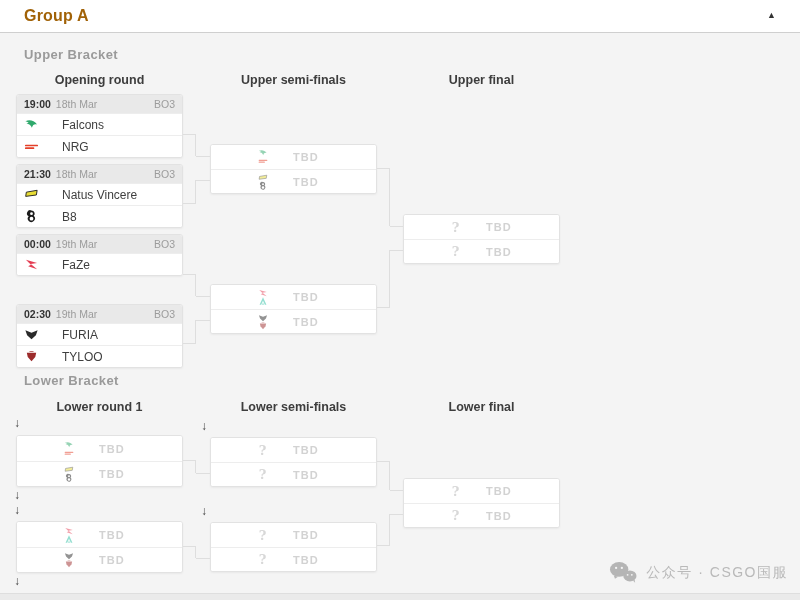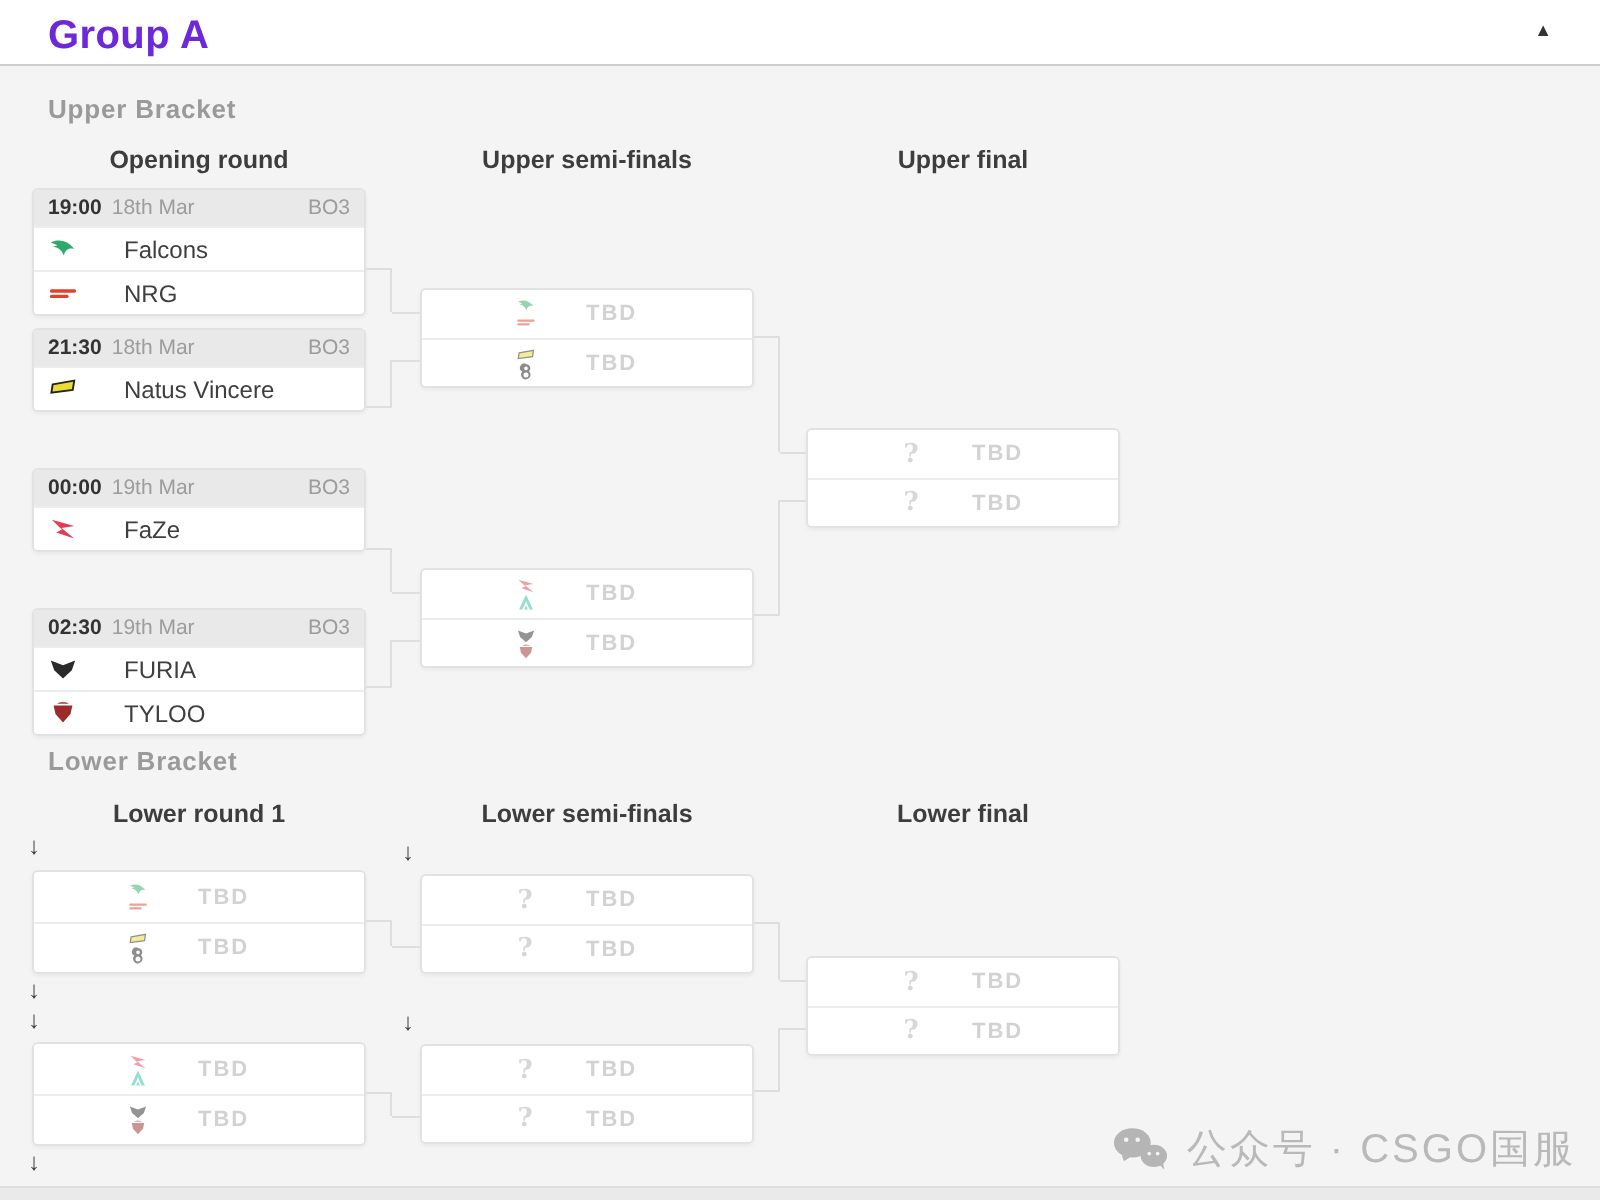--- a/index.html
+++ b/index.html
@@ -1,21 +1,21 @@
 <!DOCTYPE html>
 <html><head>
 <meta charset="utf-8">
 <style>
   * { box-sizing: border-box; }
   body { margin:0; background:#fff; font-family:"Liberation Sans","DejaVu Sans",sans-serif; }
   .stage { position:relative; width:800px; height:600px; background:#f4f4f4; overflow:hidden; }
 
   .topbar { position:absolute; left:0; top:0; width:800px; height:33px; background:#fff;
             border-bottom:1px solid #cfcfcf; cursor:pointer; }
-  .title { position:absolute; left:24px; top:7px; font-size:20px; font-weight:bold; color:#6d28d9; letter-spacing:.2px; }
+  .title { position:absolute; left:24px; top:7px; font-size:16px; font-weight:bold; color:#a16207; letter-spacing:.2px; }
   .collapse { position:absolute; right:24px; top:10px; font-size:9px; color:#333; }
 
   .bracket-label { position:absolute; font-size:13px; font-weight:bold; color:#9a9a9a; letter-spacing:.4px; }
   .col-head { position:absolute; width:167px; text-align:center; font-size:12.5px; font-weight:bold; color:#3d3d3d; }
 
   .match { position:absolute; width:167px; background:#fff; border:1px solid #e2e2e2;
            border-radius:3px; box-shadow:0 1px 2px rgba(0,0,0,.05); }
   .w157 { width:157px; }
   .mhead { display:flex; align-items:center; gap:5px; height:18px; padding:0 7px; background:#e9e9e9;
            font-size:10.5px; border-radius:2px 2px 0 0; }
@@ -35,21 +35,21 @@
   .tbd-label { color:#d2d2d2; font-weight:bold; font-size:11px; letter-spacing:1px; }
   .stack { display:flex; flex-direction:column; align-items:center; width:15px; flex:0 0 auto; opacity:.5; }
   .stack .tlogo { width:10px; height:10px; margin:-1px 0; }
   .qmark { width:15px; text-align:center; font-size:13px; font-weight:bold; color:#d8d8d8;
            font-family:"DejaVu Serif",serif; flex:0 0 auto; }
 
   .conn { position:absolute; border:0 solid #dedede; }
   .arrow { position:absolute; font-size:12px; color:#3f3f3f; }
 
   .watermark { position:absolute; right:12px; top:561px; display:flex; align-items:center; gap:9px;
-               color:#b9b9b9; font-size:20px; letter-spacing:1.5px; }
+               color:#b9b9b9; font-size:14px; letter-spacing:1.5px; }
   .footband { position:absolute; left:0; top:593px; width:800px; height:7px; background:#eaeaea; border-top:1px solid #dedede; }
 </style>
 </head>
 <body>
 
 <div class="stage">
 
   <div class="topbar">
     <div class="title">Group A</div>
     <div class="collapse">▲</div>
@@ -96,20 +96,28 @@
       <span class="mdate">18th Mar</span>
       <span class="mbo">BO3</span>
     </div>
     <div class="trow">
       <span class="tlogo" style="color: rgb(232, 221, 53);">
           <svg viewBox="0 0 16 16">
             <path d="M2.5 5.5L14 3.5l-.8 5L1.8 10z" fill="currentColor" stroke="#222" stroke-width="1"></path>
           </svg>
         </span>
       <span class="tname">Natus Vincere</span>
+    </div>
+    <div class="trow">
+      <span class="tlogo" style="color: rgb(28, 28, 28);">
+          <svg viewBox="0 0 16 16" fill="currentColor">
+            <path d="M8 1.5a3.4 3.4 0 0 1 2.4 5.8A3.8 3.8 0 1 1 5 7.6 3.4 3.4 0 0 1 8 1.5zm0 2a1.5 1.5 0 1 0 0 3 1.5 1.5 0 0 0 0-3zm0 4.8a2 2 0 1 0 0 4 2 2 0 0 0 0-4z"></path>
+          </svg>
+        </span>
+      <span class="tname">B8</span>
     </div>
   </div>
 
   <div class="match" style="left:16px;top:234px">
     <div class="mhead">
       <span class="mtime">00:00</span>
       <span class="mdate">19th Mar</span>
       <span class="mbo">BO3</span>
     </div>
     <div class="trow">

